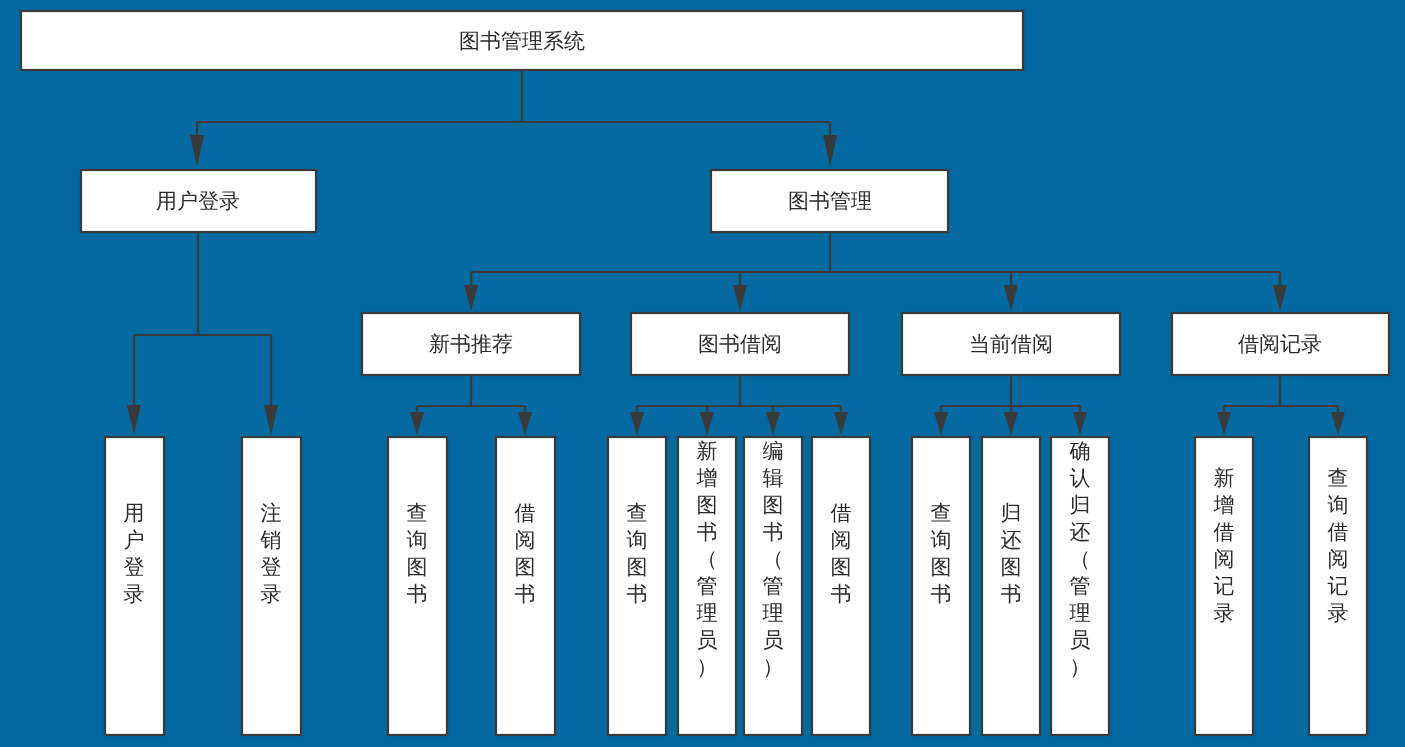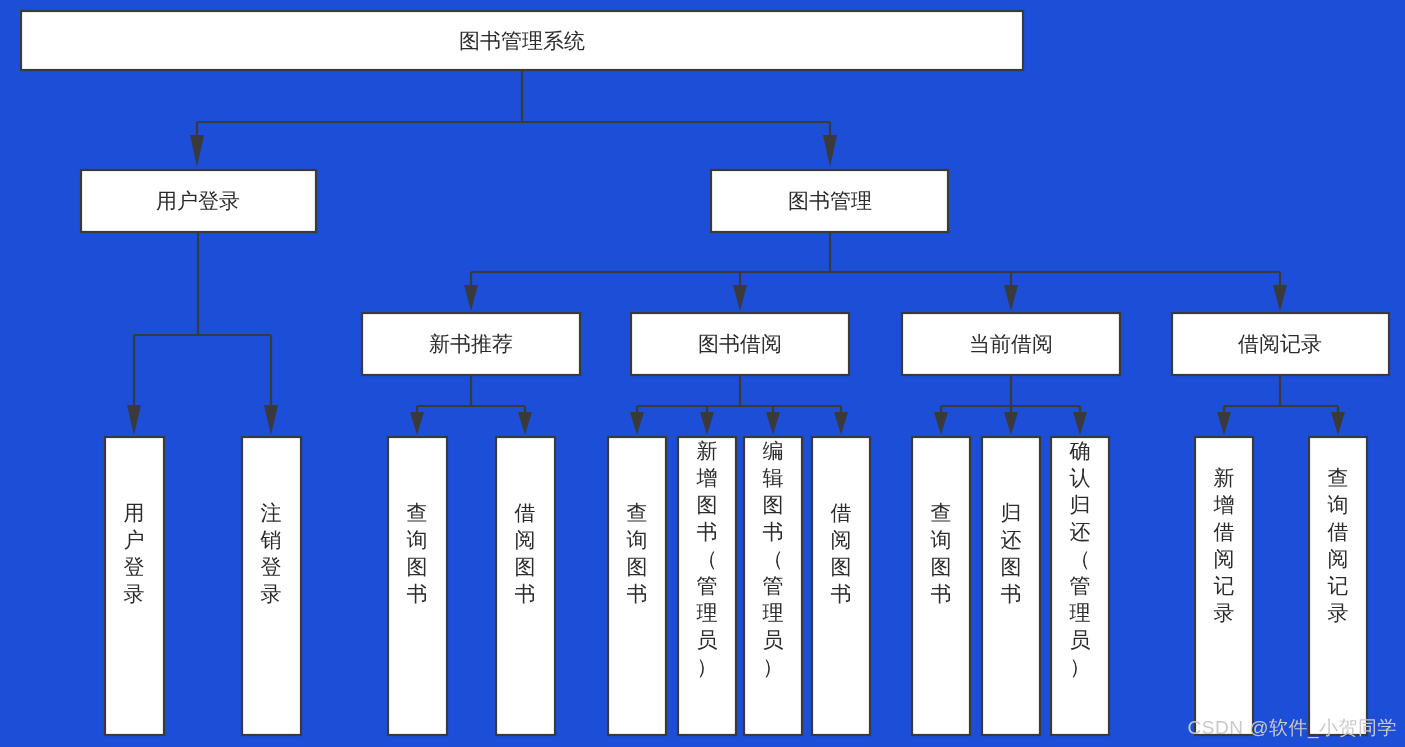--- a/index.html
+++ b/index.html
@@ -10,21 +10,21 @@
   body {
     width: 1405px;
     height: 747px;
     font-family: "Liberation Sans", "DejaVu Sans", sans-serif;
     overflow: hidden;
   }
   #diagram-root {
     position: relative;
     width: 1405px;
     height: 747px;
-    background: #1d4ed8;
+    background: #0369a1;
   }
   svg.flowchart {
     position: absolute;
     top: 0;
     left: 0;
     width: 1405px;
     height: 747px;
     display: block;
   }
   .node-box {
@@ -233,15 +233,14 @@
       <text class="node-label-v vtext" x="1224" y="485"><tspan x="1224" y="485">新</tspan><tspan x="1224" y="512">增</tspan><tspan x="1224" y="539">借</tspan><tspan x="1224" y="566">阅</tspan><tspan x="1224" y="593">记</tspan><tspan x="1224" y="620">录</tspan></text>
     </g>
 
     <g>
       <rect class="node-box" x="1309" y="437" width="58" height="298"></rect>
       <text class="node-label-v vtext" x="1338" y="485"><tspan x="1338" y="485">查</tspan><tspan x="1338" y="512">询</tspan><tspan x="1338" y="539">借</tspan><tspan x="1338" y="566">阅</tspan><tspan x="1338" y="593">记</tspan><tspan x="1338" y="620">录</tspan></text>
     </g>
 
   </svg>
 
-  <div class="watermark">CSDN @软件_小贺同学</div>
 
 </div>
 
 </body></html>

